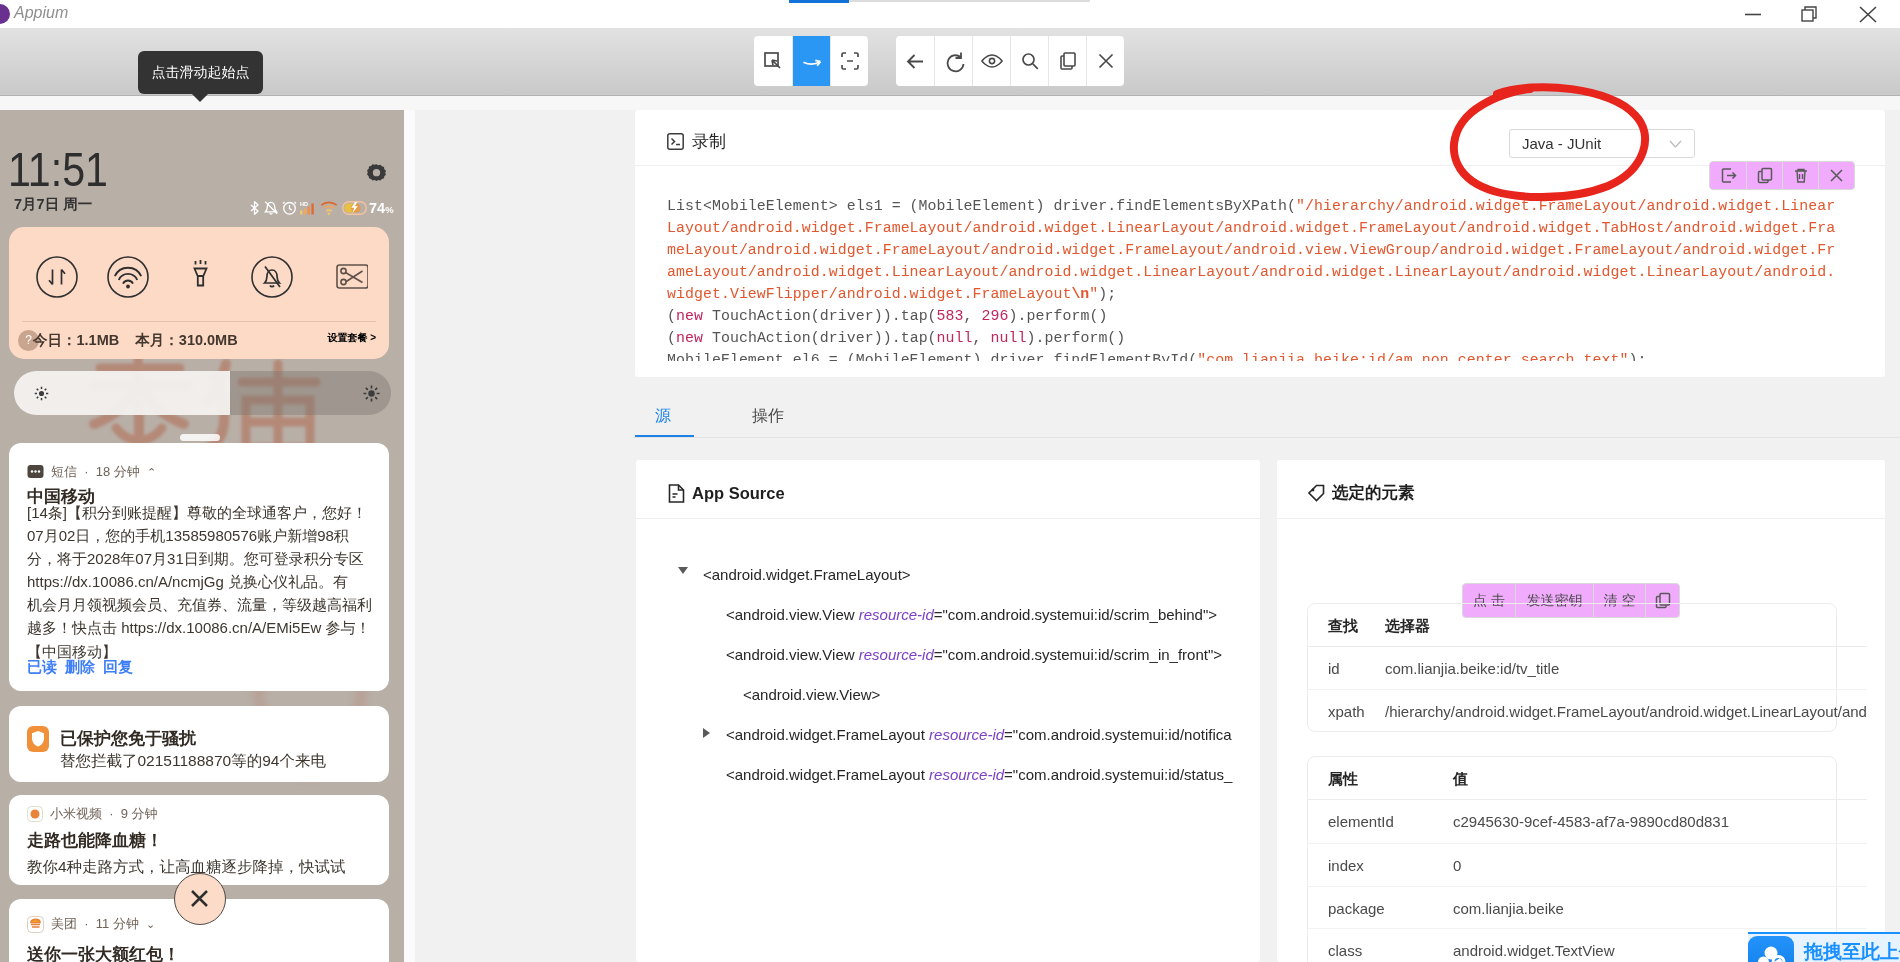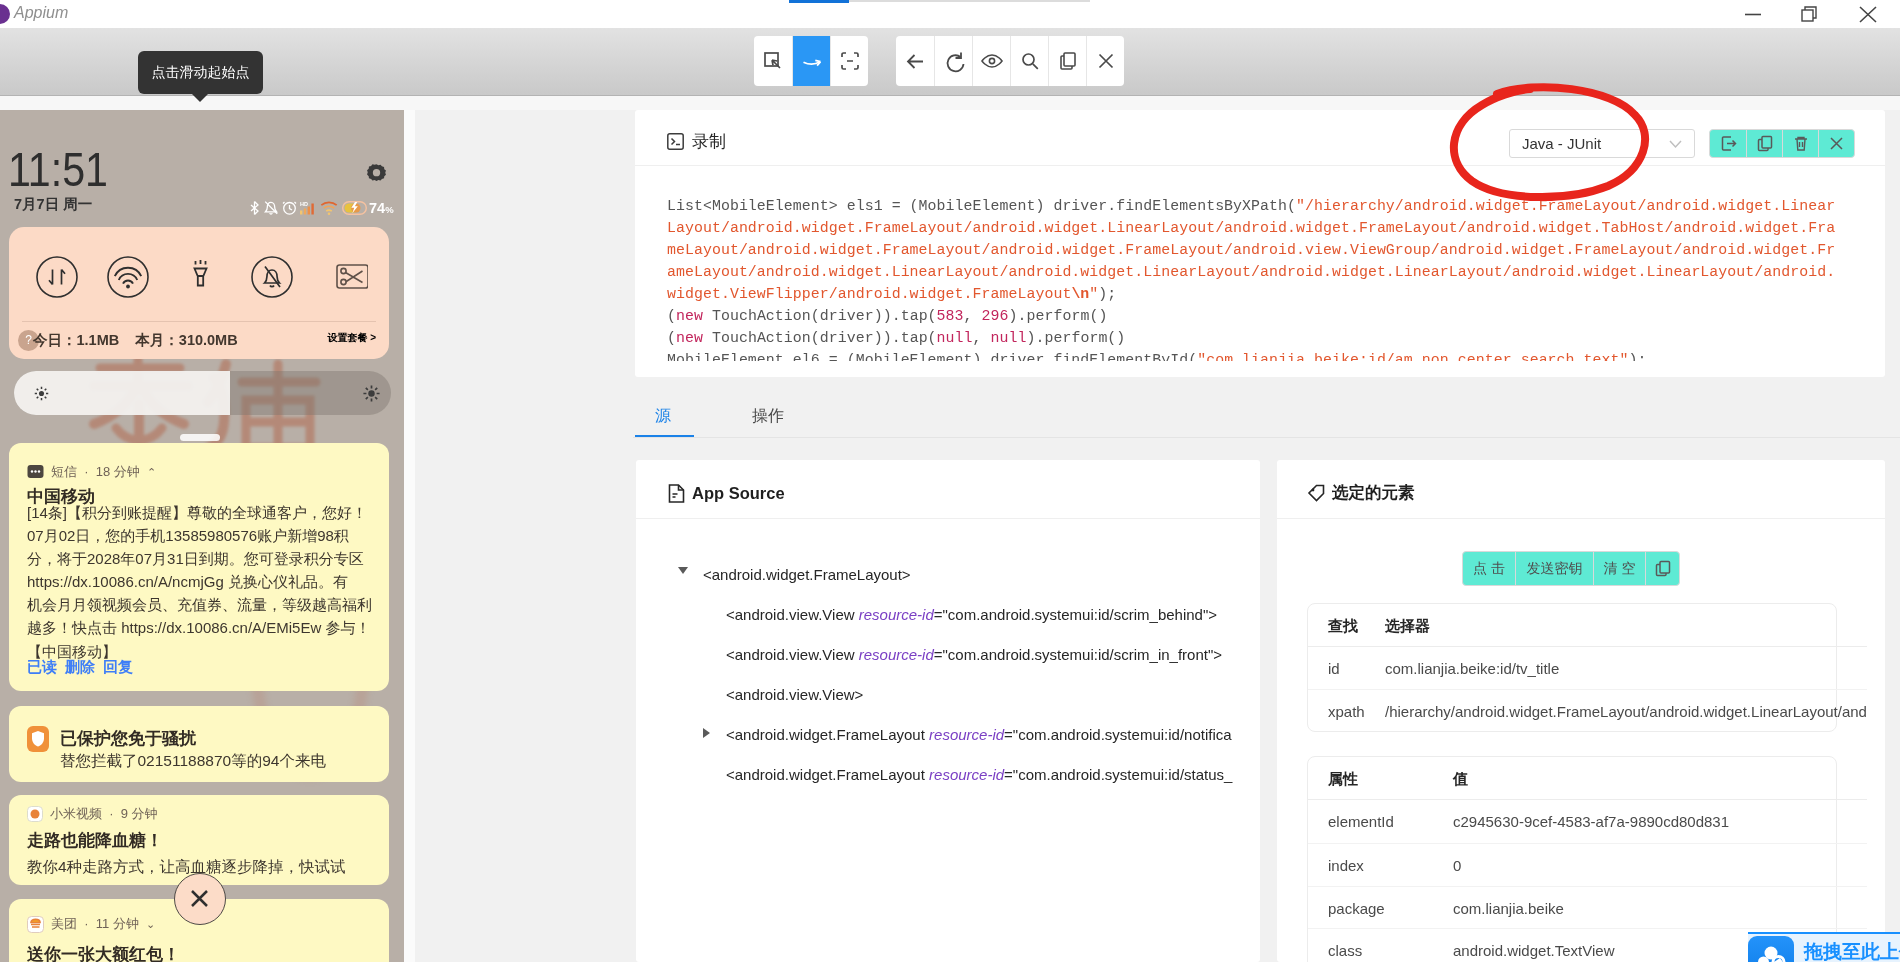--- a/index.html
+++ b/index.html
@@ -22,36 +22,36 @@
   .tbcell { width:38px; height:50px; display:flex; align-items:center; justify-content:center; }
   .tbcell + .tbcell { border-left:1px solid #e6e6e6; }
   .tbcell.active { background:#2a97f5; }
   
   #tooltip { position:absolute; left:138px; top:51px; width:125px; height:43px; background:#333;
     border-radius:6px; color:#fff; font-size:14px; display:flex; align-items:center; justify-content:center; }
   #tooltip:after { content:""; position:absolute; left:54px; top:43px; border:8px solid transparent; border-top-color:#333; }
   
   #phone { position:absolute; left:0; top:110px; width:404px; height:852px; background:#b8afa7; overflow:hidden; }
   #phonescroll { position:absolute; left:404px; top:110px; width:11px; height:852px; background:#fbfbfb; }
-  .peach { background:#fef9c3; border-radius:12px; position:absolute; left:9px; width:380px; }
+  .peach { background:#ffffff; border-radius:12px; position:absolute; left:9px; width:380px; }
   .ntf-head { font-size:13px; color:#6f6257; display:flex; align-items:center; }
   .ntf-title { font-size:17px; font-weight:bold; color:#322b24; }
   .ntf-body { font-size:15px; color:#3d362e; }
   
   .card { position:absolute; background:#fff; border-radius:3px; }
   .cardhead { position:absolute; left:0; top:0; right:0; height:57px; border-bottom:1px solid #efefef;
     display:flex; align-items:center; font-size:16.5px; font-weight:600; color:#1f1f1f; padding-top:8px;text-align:right; }
   .codeline { white-space:pre; font-family:"Liberation Mono", monospace; font-size:14.9px; line-height:22px; color:#555; letter-spacing:0.05px; }
   .str { color:#e2572e; }
   .kw { color:#c2255c; }
   .tabtxt { position:absolute; top:406px; font-size:16px; color:#4a4a4a; }
   .treerow { position:absolute; left:0; height:40px; display:flex; align-items:center; font-size:15px; color:#262626; white-space:pre; }
   .rid { color:#7a3fc4; font-style:italic; }
   
-  .btngroup { position:absolute; display:flex; background:#5eead4; border:1px solid #d9d9d9; border-radius:4px; }
+  .btngroup { position:absolute; display:flex; background:#f0abfc; border:1px solid #d9d9d9; border-radius:4px;margin-top:32px; }
   .btncell { display:flex; align-items:center; justify-content:center; color:#4f4f4f; font-size:14px; }
   .btncell + .btncell { border-left:1px solid #d9d9d9;text-align:center; }
 </style>
 </head>
 <body>
 <div id="mainbg"></div>
 <div id="titlebar"></div>
 <div id="applogo"></div>
 <div id="apptitle">Appium</div>
 <div id="topstrip-blue"></div>
@@ -368,21 +368,21 @@
         <path d="M1.5 1h9l5 5v12h-14z" fill="none" stroke="#262626" stroke-width="1.6"></path>
         <path d="M10.5 1v5h5" fill="none" stroke="#262626" stroke-width="1.6"></path>
         <path d="M4.5 10h5M4.5 13h3" stroke="#262626" stroke-width="1.4"></path>
       </svg>
     App Source
   </div>
   <div class="abs" style="left:0; top:94px; width:624px; height:408px;">
     <div class="treerow" style="top:0px;"><span class="abs" style="left:42px; top:13px; width:0; height:0; border:5px solid transparent; border-top:7px solid #5a5a5a;"></span><span style="padding-left:67px;">&lt;android.widget.FrameLayout&gt;</span></div>
     <div class="treerow" style="top:40px; padding-left:90px;">&lt;android.view.View <span class="rid">resource-id</span>="com.android.systemui:id/scrim_behind"&gt;</div>
     <div class="treerow" style="top:80px; padding-left:90px;">&lt;android.view.View <span class="rid">resource-id</span>="com.android.systemui:id/scrim_in_front"&gt;</div>
-    <div class="treerow" style="top:120px; padding-left:90px;">&lt;android.view.View&gt;</div>
+    <div class="treerow" style="top:120px; padding-left:90px;margin-left:17px;">&lt;android.view.View&gt;</div>
     <div class="treerow" style="top:160px;"><span class="abs" style="left:67px; top:14px; width:0; height:0; border:5px solid transparent; border-left:7px solid #5a5a5a;"></span><span style="padding-left:90px;">&lt;android.widget.FrameLayout <span class="rid">resource-id</span>="com.android.systemui:id/notifica</span></div>
     <div class="treerow" style="top:200px; padding-left:90px;">&lt;android.widget.FrameLayout <span class="rid">resource-id</span>="com.android.systemui:id/status_</div>
   </div>
 </div>
 
 <div class="card" id="selcard" style="left:1277px; top:460px; width:608px; height:502px; overflow:hidden;">
   <div class="cardhead" style="height:59px; padding-left:30px;">
     <svg width="18" height="18" viewBox="0 0 18 18" style="margin-right:7px;">
         <path d="M9.5 1.5L16.5 8.5 9 16 1.5 8.5v-7z" fill="none" stroke="#262626" stroke-width="1.6" transform="rotate(90 9 9)"></path>
         <circle cx="6" cy="6" r="1.4" fill="#262626"></circle>

